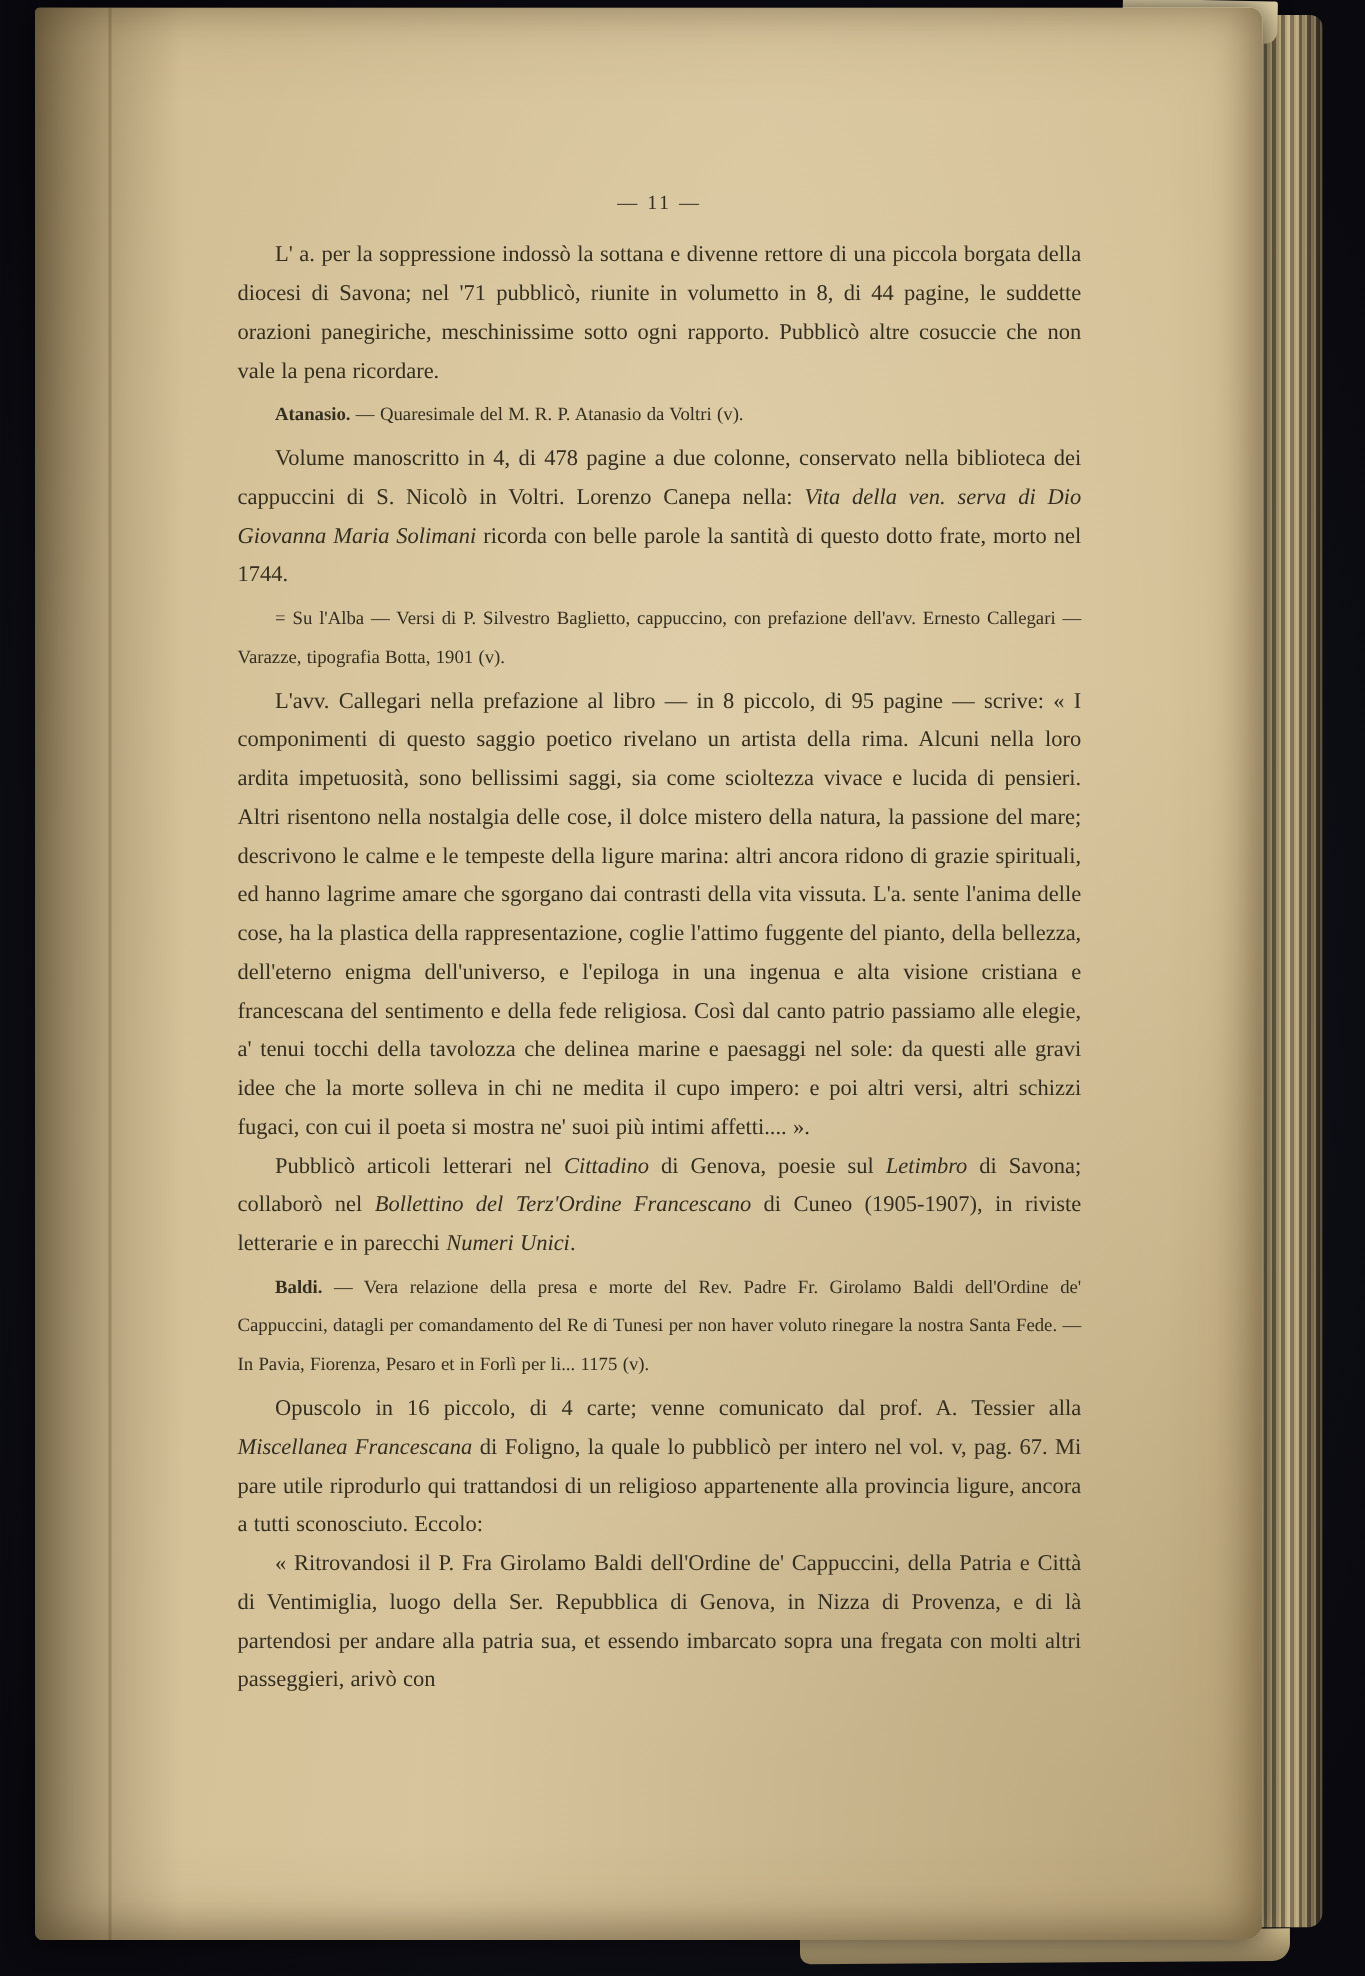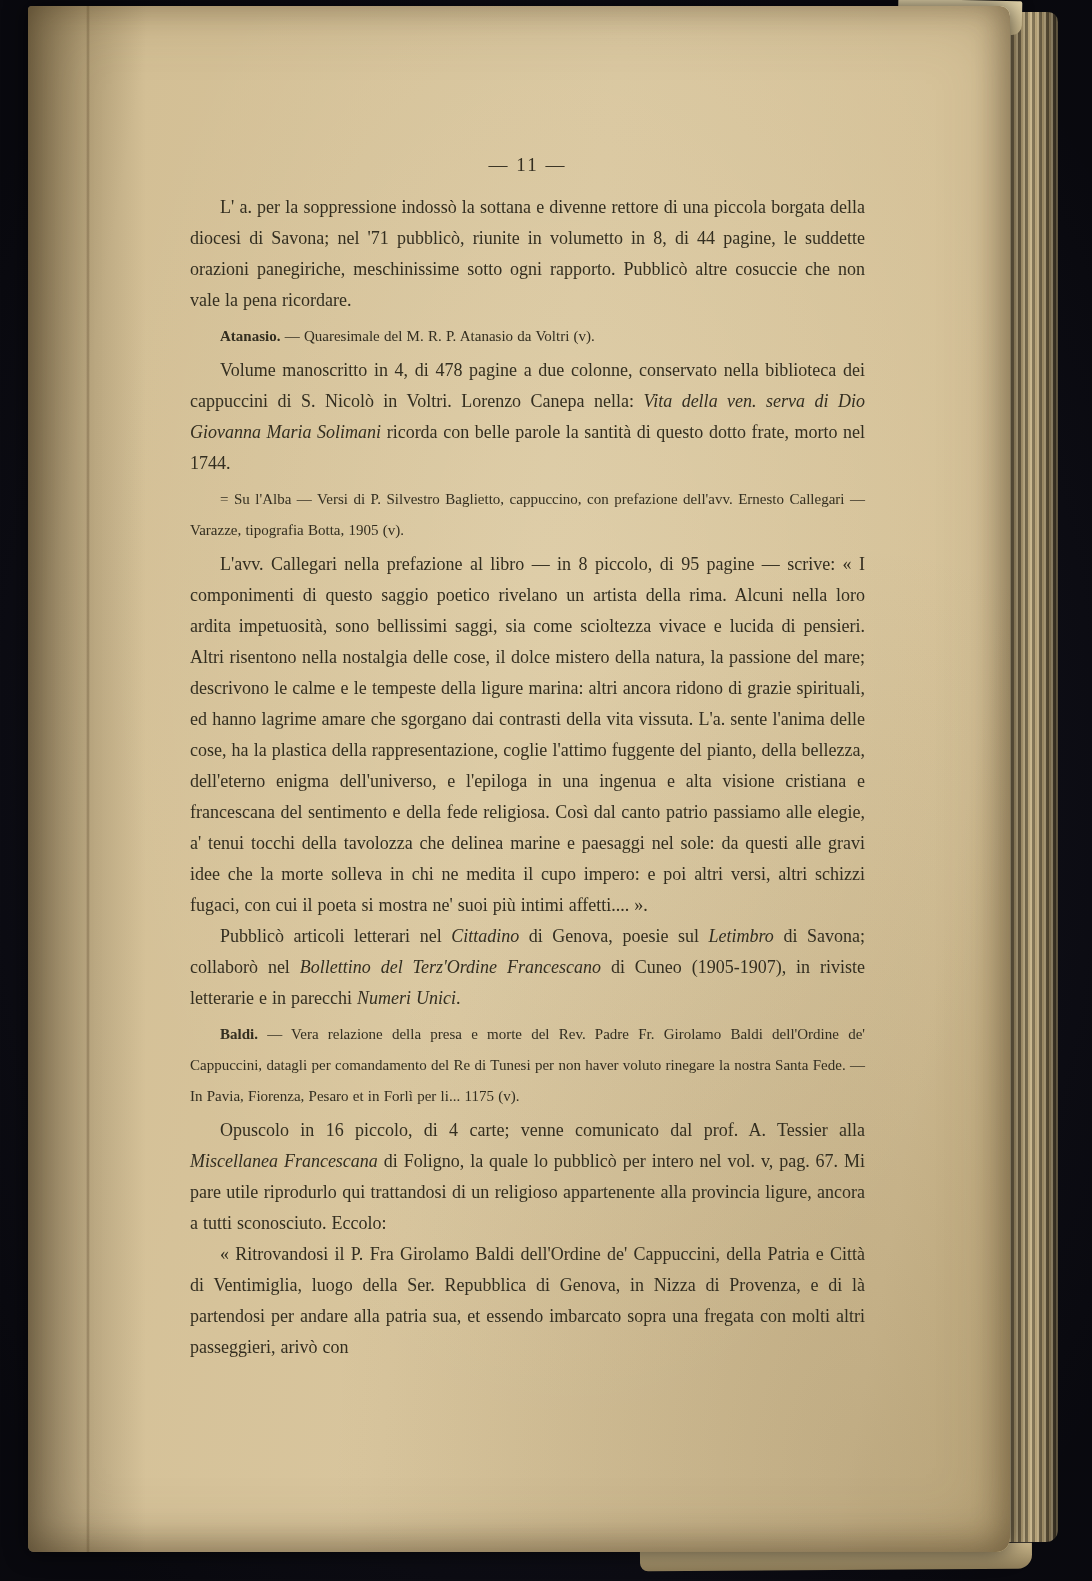--- a/index.html
+++ b/index.html
@@ -86,21 +86,21 @@
     pointer-events: none;
   }
   .content {
     position: absolute;
     left: 162px; top: 148px;
     width: 675px;
     color: #332e20;
   }
   .page-number {
     text-align: center;
-    font-size: 19px;
+    font-size: 16px;
     letter-spacing: 2px;
     margin-bottom: 16px;
   }
   .para {
     margin: 0;
     text-align: justify;
     hyphens: auto;
     word-spacing: 0.5px;
   }
   .para.small {
@@ -130,21 +130,21 @@
     <div class="crease"></div>
 
     <div class="content">
       <div class="page-number">— 11 —</div>
 
       <div class="text-block">
 
       <p class="para small indent"><span>L' a. per la soppressione indossò la sottana e divenne rettore di una piccola borgata della diocesi di Savona; nel '71 pubblicò, riunite in volumetto in 8, di 44 pagine, le suddette orazioni panegiriche, meschinissime sotto ogni rapporto. Pubblicò altre cosuccie che non vale la pena ricordare.</span></p>
           <p class="para large indent"><span class="b">Atanasio.</span><span> — Quaresimale del M. R. P. Atanasio da Voltri (v).</span></p>
           <p class="para small indent"><span>Volume manoscritto in 4, di 478 pagine a due colonne, conservato nella biblioteca dei cappuccini di S. Nicolò in Voltri. Lorenzo Canepa nella: </span><span class="i">Vita della ven. serva di Dio Giovanna Maria Solimani</span><span> ricorda con belle parole la santità di questo dotto frate, morto nel 1744.</span></p>
-          <p class="para large indent"><span>= Su l'Alba — Versi di P. Silvestro Baglietto, cappuccino, con prefazione dell'avv. Ernesto Callegari — Varazze, tipografia Botta, 1905 (v).</span></p>
+          <p class="para large indent"><span>= Su l'Alba — Versi di P. Silvestro Baglietto, cappuccino, con prefazione dell'avv. Ernesto Callegari — Varazze, tipografia Botta, 1901 (v).</span></p>
           <p class="para small indent"><span>L'avv. Callegari nella prefazione al libro — in 8 piccolo, di 95 pagine — scrive: « I componimenti di questo saggio poetico rivelano un artista della rima. Alcuni nella loro ardita impetuosità, sono bellissimi saggi, sia come scioltezza vivace e lucida di pensieri. Altri risentono nella nostalgia delle cose, il dolce mistero della natura, la passione del mare; descrivono le calme e le tempeste della ligure marina: altri ancora ridono di grazie spirituali, ed hanno lagrime amare che sgorgano dai contrasti della vita vissuta. L'a. sente l'anima delle cose, ha la plastica della rappresentazione, coglie l'attimo fuggente del pianto, della bellezza, dell'eterno enigma dell'universo, e l'epiloga in una ingenua e alta visione cristiana e francescana del sentimento e della fede religiosa. Così dal canto patrio passiamo alle elegie, a' tenui tocchi della tavolozza che delinea marine e paesaggi nel sole: da questi alle gravi idee che la morte solleva in chi ne medita il cupo impero: e poi altri versi, altri schizzi fugaci, con cui il poeta si mostra ne' suoi più intimi affetti.... ».</span></p>
           <p class="para small indent"><span>Pubblicò articoli letterari nel </span><span class="i">Cittadino</span><span> di Genova, poesie sul </span><span class="i">Letimbro</span><span> di Savona; collaborò nel </span><span class="i">Bollettino del Terz'Ordine Francescano</span><span> di Cuneo (1905-1907), in riviste letterarie e in parecchi </span><span class="i">Numeri Unici</span><span>.</span></p>
           <p class="para large indent"><span class="b">Baldi.</span><span> — Vera relazione della presa e morte del Rev. Padre Fr. Girolamo Baldi dell'Ordine de' Cappuccini, datagli per comandamento del Re di Tunesi per non haver voluto rinegare la nostra Santa Fede. — In Pavia, Fiorenza, Pesaro et in Forlì per li... 1175 (v).</span></p>
           <p class="para small indent"><span>Opuscolo in 16 piccolo, di 4 carte; venne comunicato dal prof. A. Tessier alla </span><span class="i">Miscellanea Francescana</span><span> di Foligno, la quale lo pubblicò per intero nel vol. v, pag. 67. Mi pare utile riprodurlo qui trattandosi di un religioso appartenente alla provincia ligure, ancora a tutti sconosciuto. Eccolo:</span></p>
           <p class="para small indent"><span>« Ritrovandosi il P. Fra Girolamo Baldi dell'Ordine de' Cappuccini, della Patria e Città di Ventimiglia, luogo della Ser. Repubblica di Genova, in Nizza di Provenza, e di là partendosi per andare alla patria sua, et essendo imbarcato sopra una fregata con molti altri passeggieri, arivò con</span></p>
         </div>
     </div>
   </div>
 </div>
 

